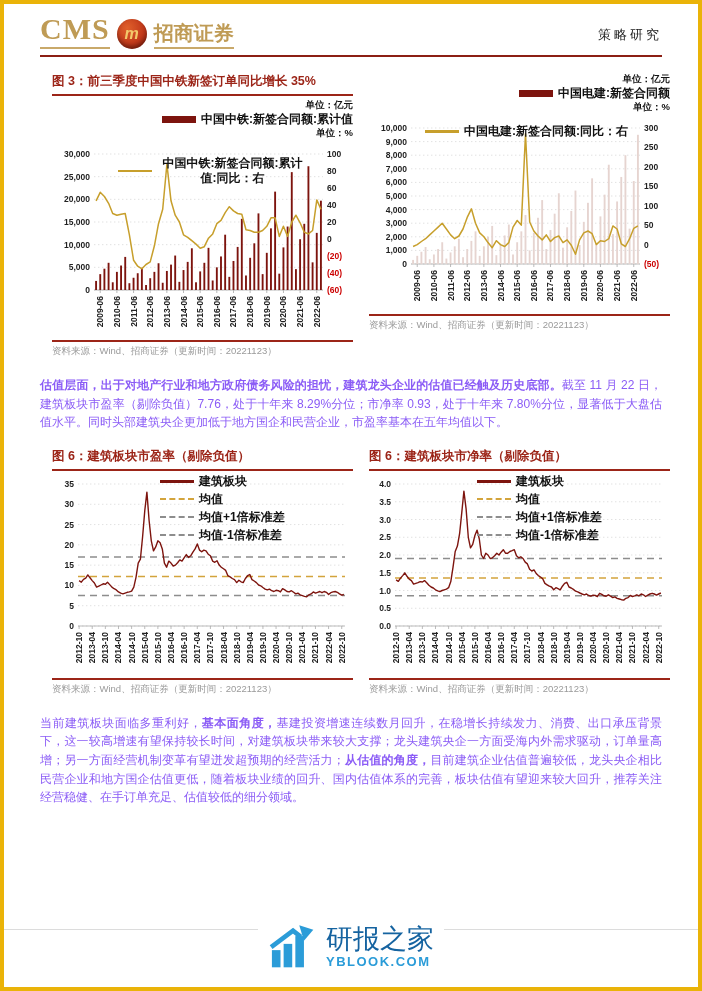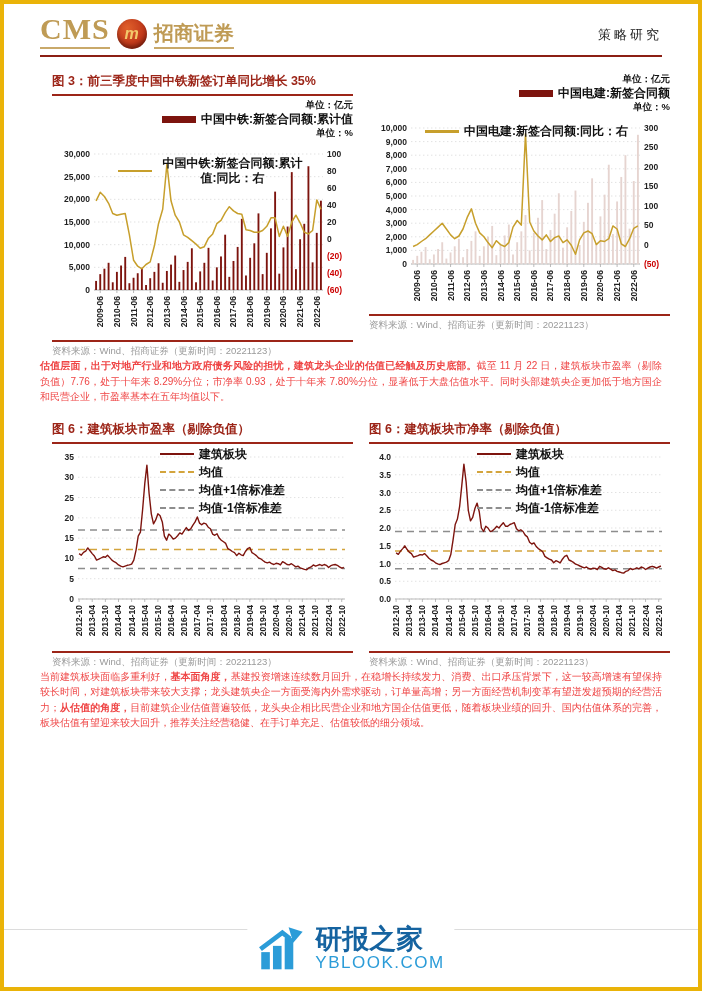--- a/index.html
+++ b/index.html
@@ -29,30 +29,30 @@
   .ov-fig4{left:56px;top:10px;}
   .ov-fig5,.ov-fig6{left:108px;top:0;}
   .plot-wrap{position:relative;}
   .chart-bottom-rule{height:2px;background:#9c2518;}
   .source{font-size:9.5px;color:#9a9a9a;margin-top:3px;white-space:nowrap;}
   svg text{font-family:"Liberation Sans","DejaVu Sans",sans-serif;}
   .tick{font-size:8.5px;font-weight:bold;fill:#222;}
   .tick.neg{fill:#cc0000;}
   .xtick{font-size:8.5px;font-weight:bold;fill:#222;}
   
-  .para{font-size:10px;line-height:1.55;text-align:justify;margin-top:0;color:#ef4444;}
+  .para{font-size:12px;line-height:1.55;text-align:justify;margin-top:18px;color:#8b5cf6;}
   
   .footer{margin-top:auto;position:relative;height:70px;}
   .footer-rule{position:absolute;top:12px;left:-36px;right:-36px;height:1px;background:#dcdcdc;}
   .footer-row{display:flex;justify-content:center;align-items:flex-start;font-size:10.5px;color:#333;padding-top:20px;font-style:italic;}
   .page-num{font-size:12px;color:#111;}
   .watermark{position:absolute;left:50%;top:8px;transform:translateX(-50%);display:flex;align-items:center;gap:8px;background:#fff;padding:0 10px;}
   .wm-text{display:flex;flex-direction:column;line-height:1.08;}
-  .wm-title{font-size:27px;font-weight:bold;color:#1563a0;}
-  .wm-site{font-size:17px;font-weight:normal;color:#2b9cd8;letter-spacing:1.5px;}
+  .wm-title{font-size:27px;font-weight:normal;color:#1563a0;}
+  .wm-site{font-size:13px;font-weight:bold;color:#2b9cd8;letter-spacing:1.5px;}
 </style>
 </head>
 <body>
 
 <div class="page">
 
   <div>
     <div class="brand-row">
       <div class="logo">
         <span class="cms">CMS</span>

